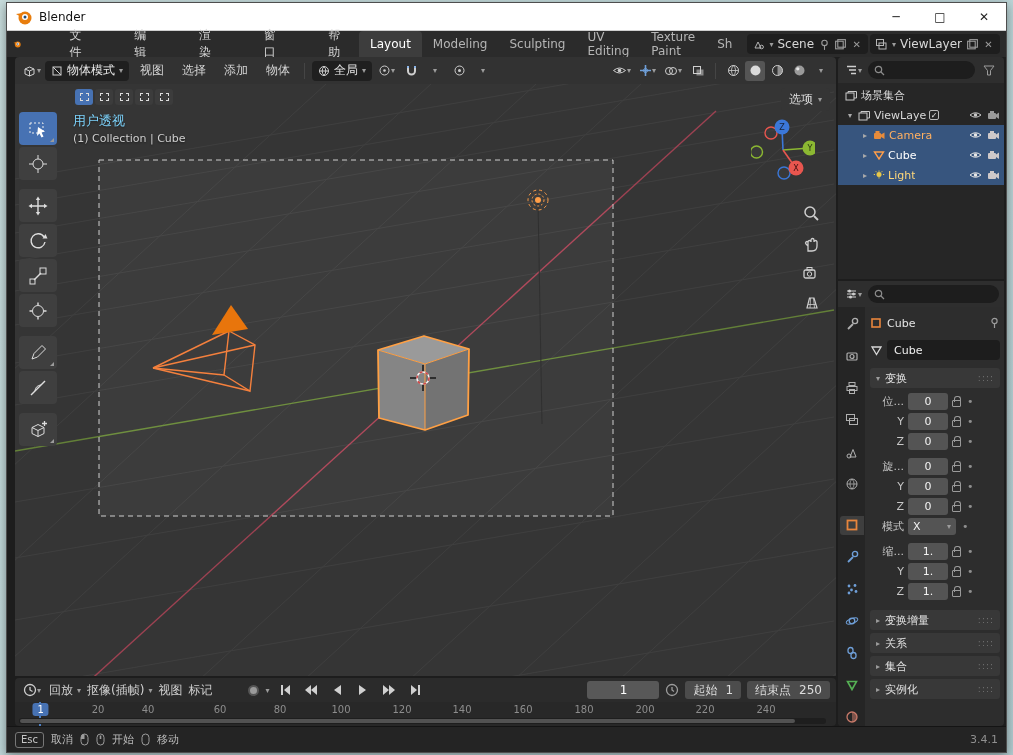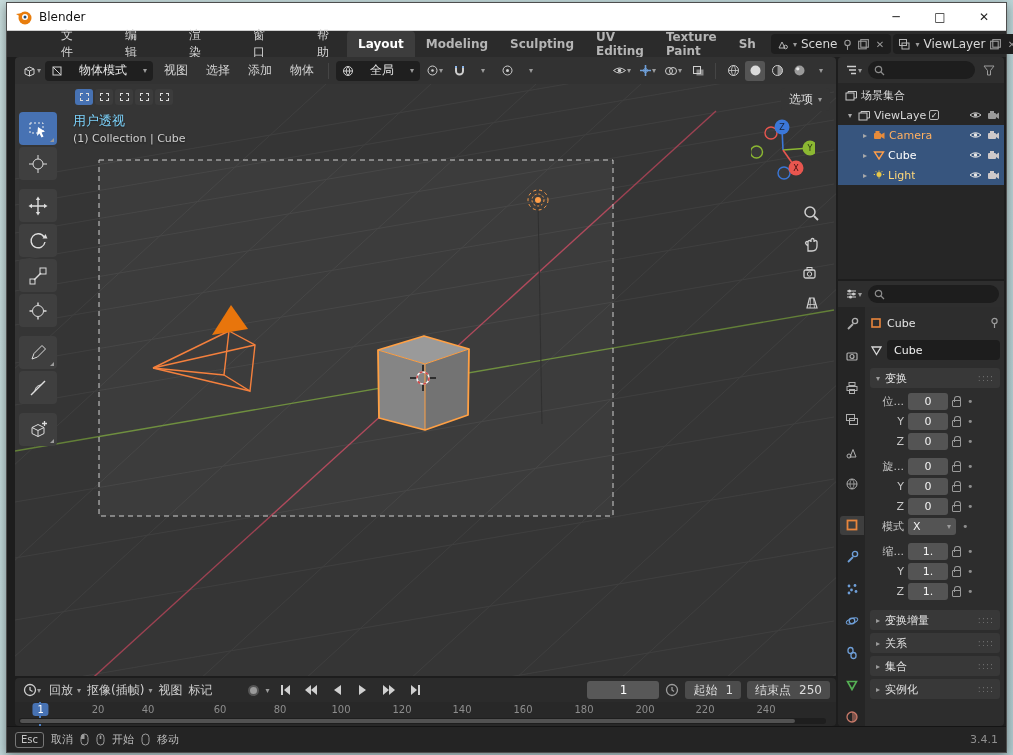--- a/index.html
+++ b/index.html
@@ -12,38 +12,38 @@
   
   .titlebar{height:28px;background:#ffffff;display:flex;align-items:center;border-bottom:1px solid #cfcfcf;color:#111;}
   .tb-logo{width:18px;height:18px;margin:0 6px 0 8px;}
   .tb-title{font-size:12px;color:#111;}
   .tb-controls{margin-left:auto;display:flex;height:100%;}
   .tb-btn{width:44px;height:100%;display:flex;align-items:center;justify-content:center;font-size:12px;color:#222;cursor:default;}
   
   .menubar{height:26px;background:#2b2b2b;display:flex;align-items:center;padding:0 6px;gap:2px;}
   .mb-logo{width:16px;height:16px;margin-right:4px;}
   .menu-item{padding:3px 8px;border-radius:3px;color:#d4d4d4;margin-left:34px;}
-  .ws-tabs{display:flex;margin-left:8px;height:100%;align-items:stretch;font-weight:bold;}
+  .ws-tabs{display:flex;margin-left:8px;height:100%;align-items:stretch;}
   .ws-tab{padding:0 11px;display:flex;align-items:center;color:#b5b5b5;}
   .ws-tab.active{background:#3d3d3d;color:#fff;border-radius:4px 4px 0 0;}
   .id-pill{display:flex;align-items:center;background:#1e1e1e;border-radius:4px;padding:2px 5px;gap:4px;height:20px;}
   .pill-icons{display:flex;gap:3px;align-items:center;}
   .small-ico{width:13px;height:13px;display:inline-flex;align-items:center;justify-content:center;color:#9c9c9c;font-size:10px;}
   .caret{font-size:8px;color:#9c9c9c;}
   .spacer{flex:1;}
   
   .content{position:absolute;top:54px;left:0;right:0;bottom:26px;background:#1d1d1d;}
   .left-col{position:absolute;left:8px;top:0;width:821px;bottom:0;display:flex;flex-direction:column;}
   .right-col{position:absolute;left:831px;right:2px;top:0;bottom:0;display:flex;flex-direction:column;}
   
   .toolbar{height:27px;background:#323232;display:flex;align-items:center;padding:0 5px;gap:4px;border-radius:4px 4px 0 0;}
   .tb-group{display:flex;align-items:center;gap:2px;}
   .icon-btn{height:20px;min-width:20px;display:flex;align-items:center;justify-content:center;border-radius:3px;padding:0 2px;}
   .icon-btn.active{background:#555;}
-  .mode-pill{display:flex;align-items:center;gap:16px;background:#1f1f1f;border-radius:4px;height:20px;padding:0 6px;color:#e6e6e6;}
+  .mode-pill{display:flex;align-items:center;gap:4px;background:#1f1f1f;border-radius:4px;height:20px;padding:0 6px;color:#e6e6e6;}
   .tb-menu{padding:3px 7px;color:#d4d4d4;}
   .vsep{width:1px;height:16px;background:#454545;margin:0 3px;}
   
   .viewport{flex:1;position:relative;background:#3c3c3c;overflow:hidden;}
   .vp-svg{position:absolute;left:0;top:0;}
   .vp-title{position:absolute;left:58px;top:28px;font-size:13px;color:#7dd3fc;text-shadow:0 1px 2px rgba(0,0,0,.5);}
   .vp-sub{position:absolute;left:58px;top:48px;font-size:11px;color:#cscsc;color:#cfcfcf;text-shadow:0 1px 2px rgba(0,0,0,.5);}
   .selmode-strip{position:absolute;left:60px;top:5px;display:flex;gap:2px;}
   .selmode{width:18px;height:16px;border-radius:3px;display:flex;align-items:center;justify-content:center;background:#3c3c3c;}
   .selmode.active{background:#4772b3;}

